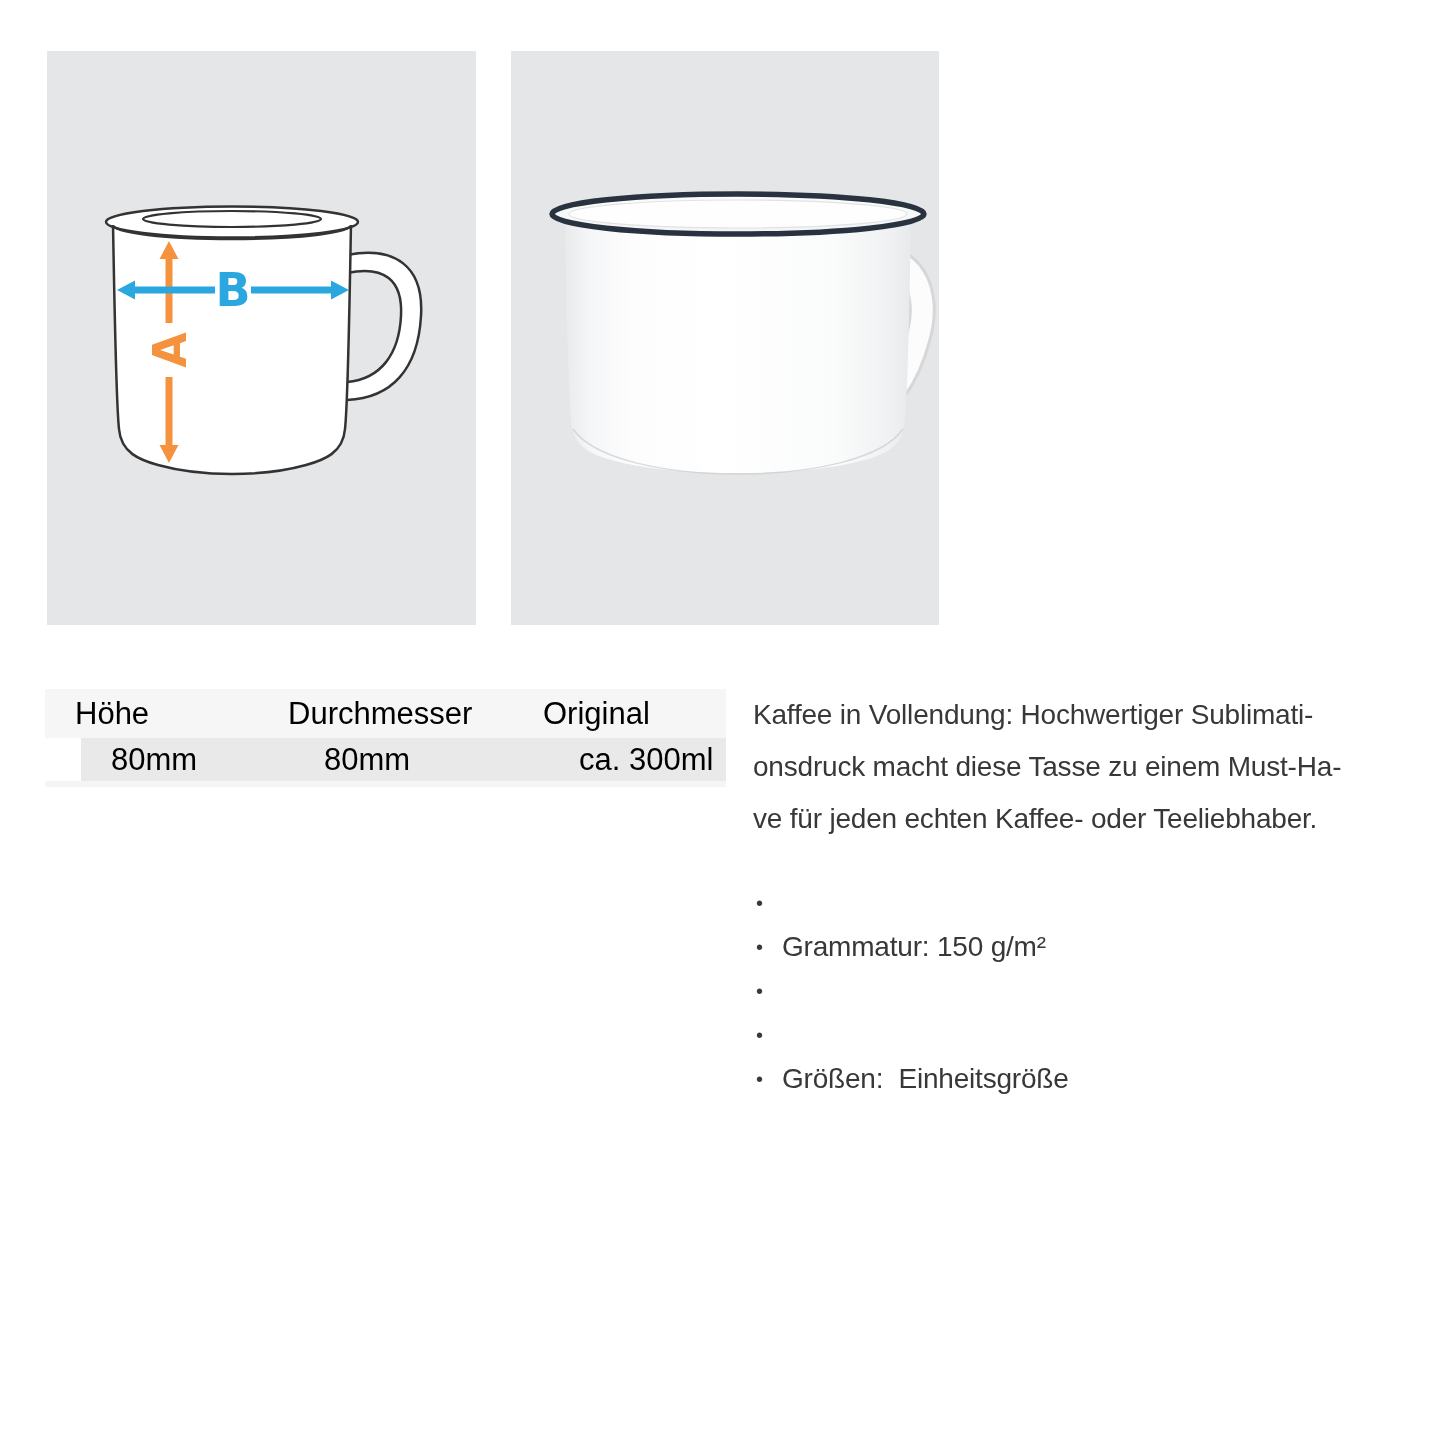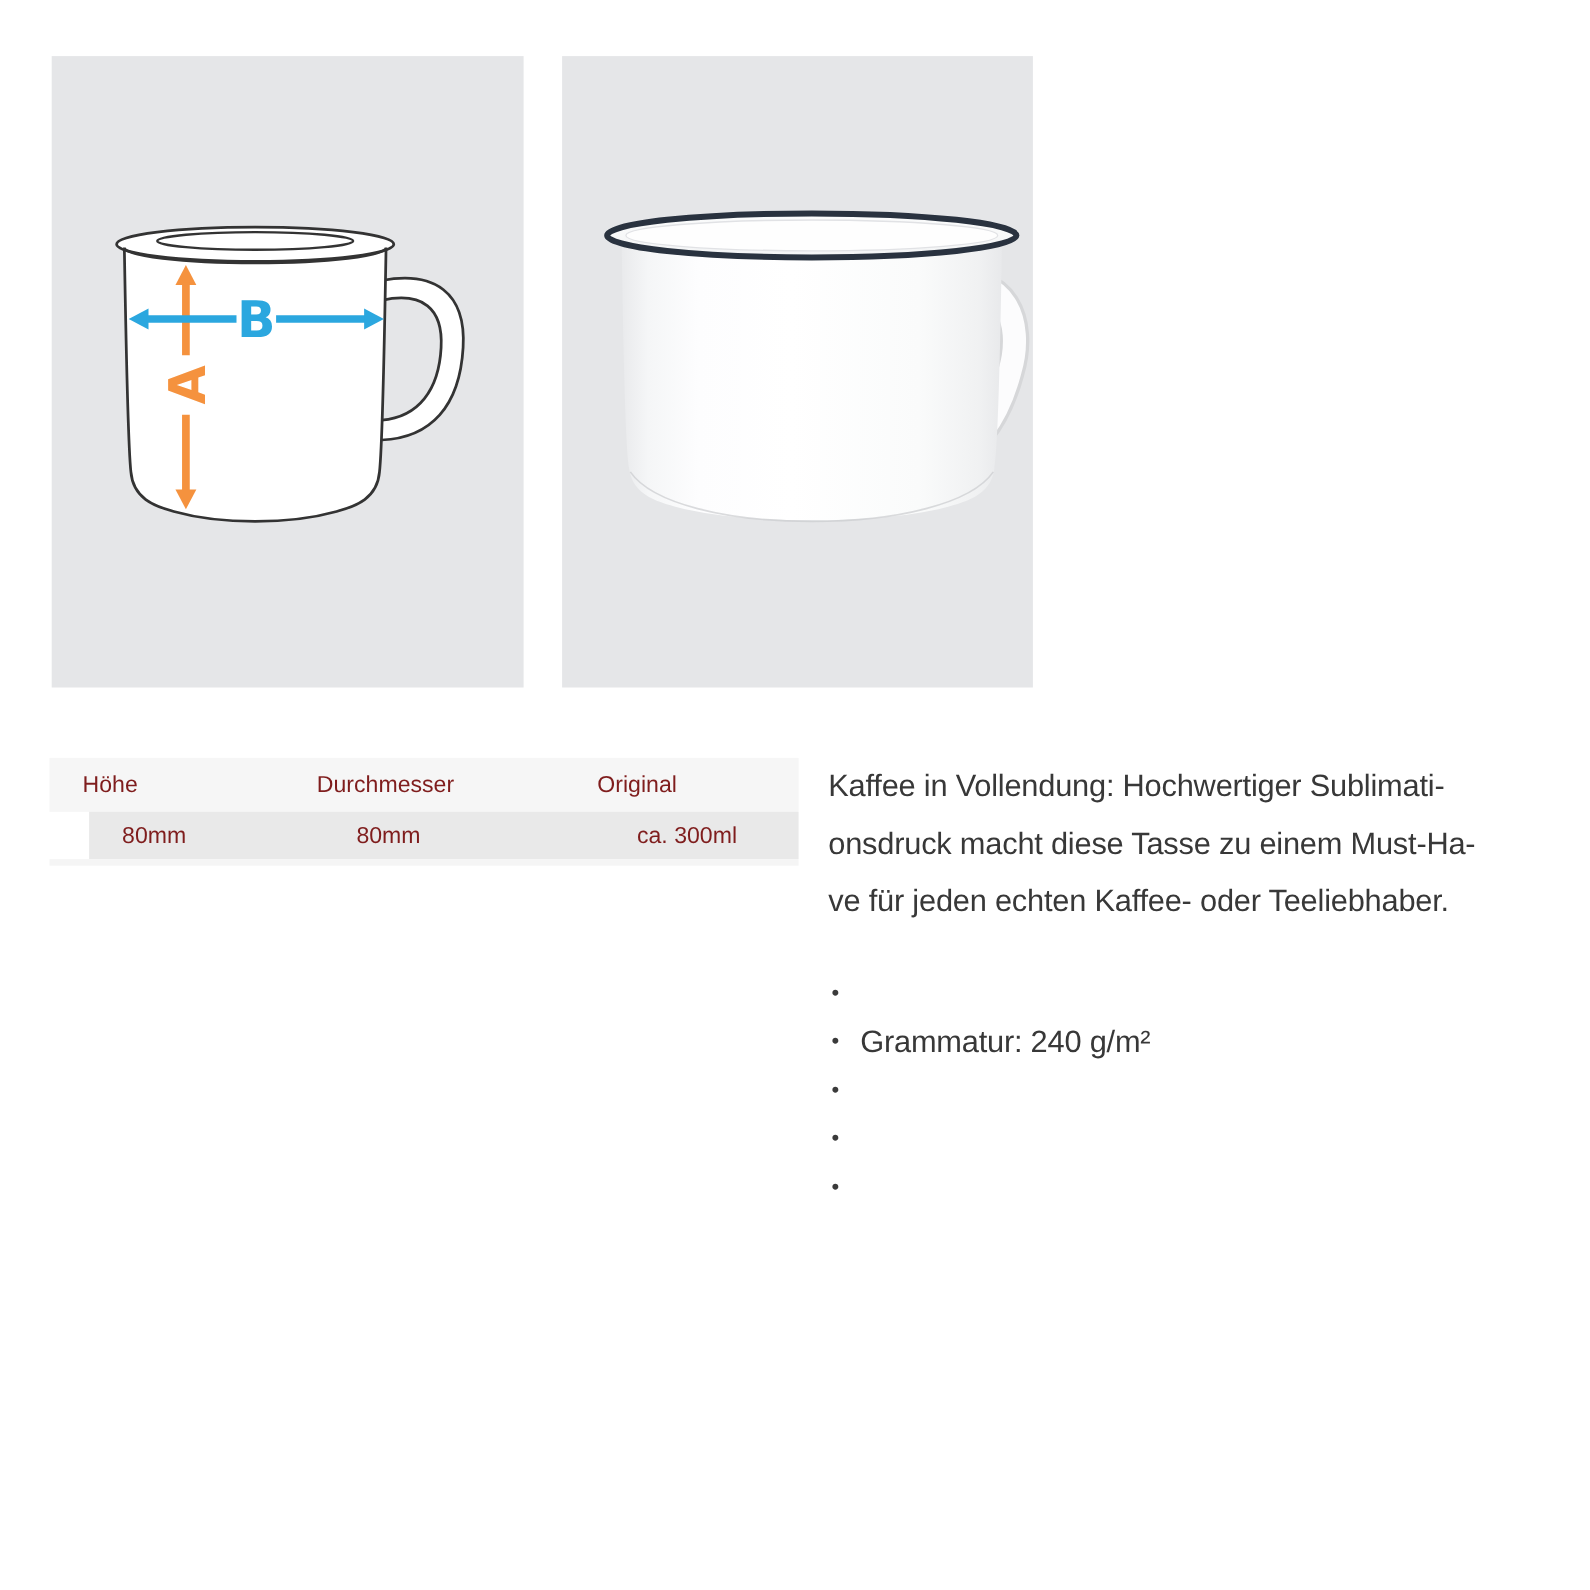--- a/index.html
+++ b/index.html
@@ -5,21 +5,21 @@
   html,body{margin:0;padding:0;background:#ffffff;}
   #page{position:relative;width:1445px;height:1445px;background:#ffffff;overflow:hidden;
         font-family:"Liberation Sans",sans-serif;}
 
   .panel{position:absolute;top:51px;height:574px;background:#e5e6e8;}
   #panel-diagram{left:47px;width:429px;}
   #panel-photo{left:511px;width:428px;}
   .panel svg{display:block;width:100%;height:100%;}
 
   
-  #size-table{position:absolute;left:45px;top:689px;width:681px;font-size:21px;color:#7f1d1d;}
+  #size-table{position:absolute;left:45px;top:689px;width:681px;font-size:31px;color:#000000;}
   .t-row{display:grid;grid-template-columns:213px 255px 213px;align-items:center;}
   .t-head{height:49px;background:#f6f6f6;}
   .t-data{height:43px;background:#e9e9e9;margin-left:36px;}
   .t-foot{height:6px;background:#f5f5f5;}
   .t-cell{padding-left:30px;white-space:nowrap;overflow:hidden;}
 
   
   #description{position:absolute;left:753px;top:689px;width:660px;color:#383838;}
   #desc-intro{margin:0;font-size:28px;line-height:52px;letter-spacing:-0.2px;white-space:pre-line;}
   #desc-list{list-style:none;margin:36px 0 0 0;padding:0;font-size:28px;line-height:44px;letter-spacing:-0.2px;}
@@ -115,27 +115,28 @@
   <div id="description">
     <p id="desc-intro">Kaffee in Vollendung: Hochwertiger Sublimati-
 onsdruck macht diese Tasse zu einem Must-Ha-
 ve für jeden echten Kaffee- oder Teeliebhaber.</p>
     <ul id="desc-list">
       <li>
         <span class="dot">•</span>
       </li>
       <li>
         <span class="dot">•</span>
-        <span class="li-text">Grammatur: 240 g/m²</span>
+        <span class="li-text">Grammatur: 150 g/m²</span>
       </li>
       <li>
         <span class="dot">•</span>
       </li>
       <li>
         <span class="dot">•</span>
       </li>
       <li>
         <span class="dot">•</span>
+        <span class="li-text">Größen:  Einheitsgröße</span>
       </li>
     </ul>
   </div>
 
 </div>
 
 </body></html>

